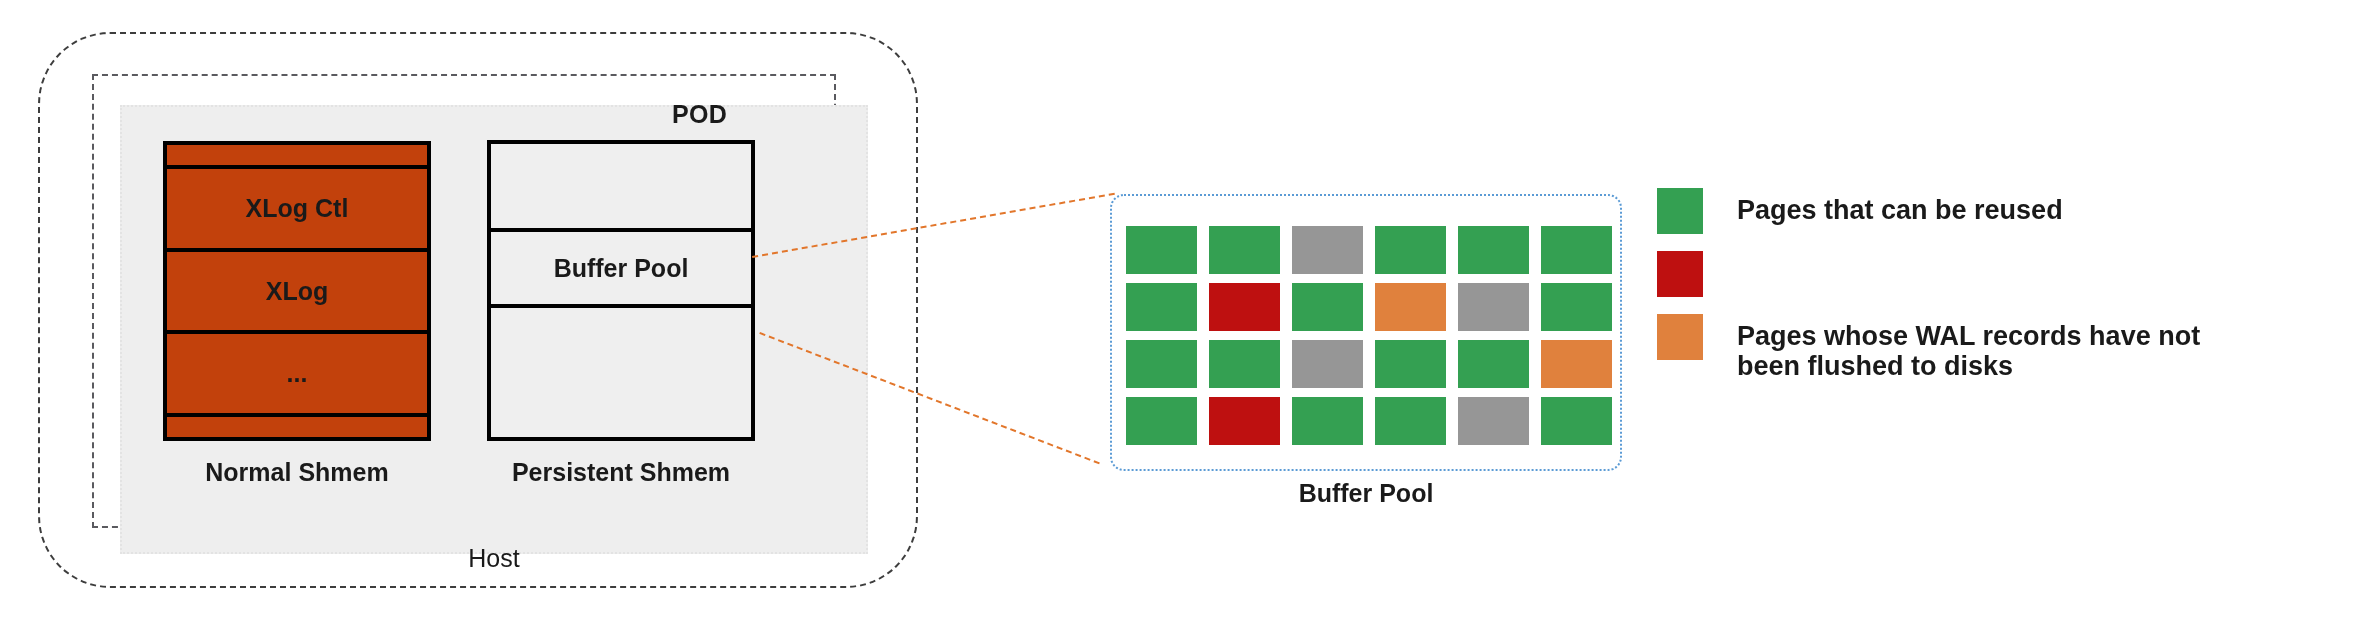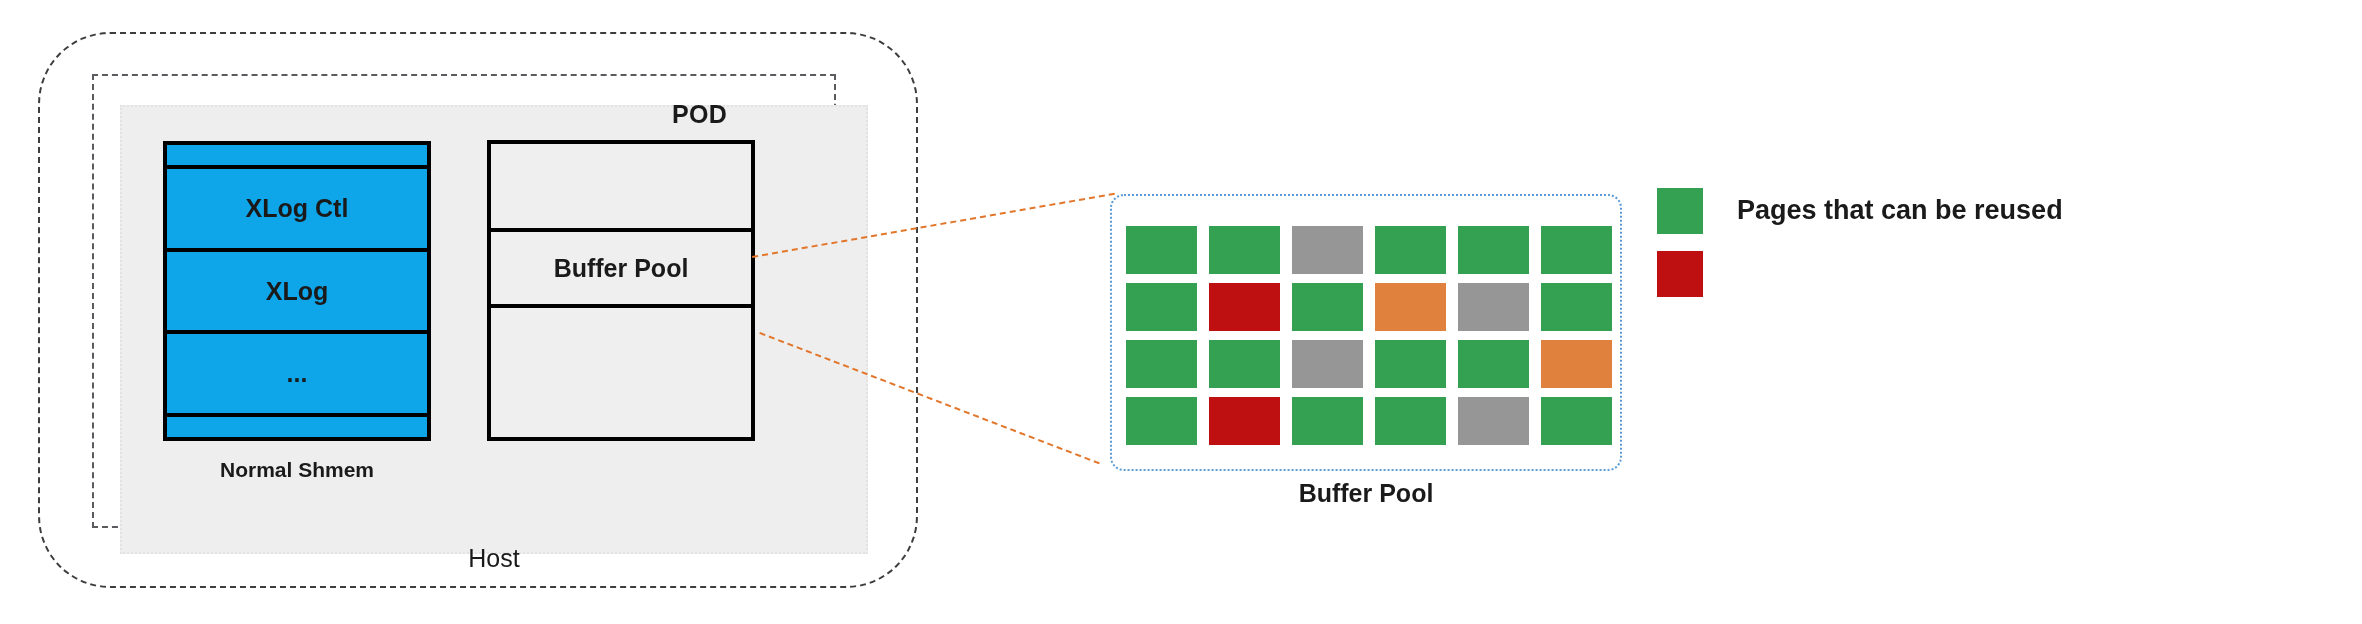--- a/index.html
+++ b/index.html
@@ -82,36 +82,36 @@
   .shmem-persistent { left: 487px; top: 140px; width: 268px; height: 301px; }
 
   .seg {
     box-sizing: border-box;
     display: flex;
     align-items: center;
     justify-content: center;
     font-size: 25px;
     font-weight: bold;
     color: #1a1a1a;
-    background: #0ea5e9;
+    background: #c2410c;
   }
   .seg-strip-top    { height: 24px; border-bottom: 4px solid #000; }
   .seg-strip-bottom { height: 24px; border-top: 4px solid #000; }
   .seg-div          { border-bottom: 4px solid #000; }
   .seg-grow         { flex: 1 1 auto; }
 
   .p-seg { box-sizing: border-box; background: #efefef; display:flex; align-items:center; justify-content:center;
            font-size: 25px; font-weight: bold; color:#1a1a1a; }
   .p-top    { height: 88px; border-bottom: 4px solid #000; }
   .p-middle { height: 76px; border-bottom: 4px solid #000; }
   .p-bottom { flex: 1 1 auto; }
 
   .shmem-caption {
     position: absolute;
-    font-size: 21px;
+    font-size: 25px;
     font-weight: bold;
     color: #1a1a1a;
     text-align: center;
   }
   .cap-normal     { left: 140px; top: 458px; width: 314px; }
   .cap-persistent { left: 464px; top: 458px; width: 314px; }
 
   
   .connector {
     position: absolute;
@@ -202,20 +202,21 @@
     <div class="seg seg-grow">...</div>
     <div class="seg seg-strip-bottom"></div>
   </div>
   <div class="shmem-caption cap-normal">Normal Shmem</div>
 
   <div class="shmem-box shmem-persistent">
     <div class="p-seg p-top"></div>
     <div class="p-seg p-middle">Buffer Pool</div>
     <div class="p-seg p-bottom"></div>
   </div>
+  <div class="shmem-caption cap-persistent">Persistent Shmem</div>
 
   <div class="host-label">Host</div>
 
   <div class="connector" style="left:752px; top:256px; width:368px; transform: rotate(-9.9deg);"></div>
   <div class="connector" style="left:760px; top:332px; width:364px; transform: rotate(21.0deg);"></div>
 
   <div class="bp-frame"></div>
   <div class="bp-grid" id="bp-grid">
       <div class="bp-cell" style="background: rgb(52, 160, 82);"></div>
       <div class="bp-cell" style="background: rgb(52, 160, 82);"></div>
@@ -245,15 +246,20 @@
   <div class="bp-caption">Buffer Pool</div>
 
   <div class="legend" id="legend">
       <div class="legend-row">
         <div class="legend-swatch" style="background: rgb(52, 160, 82);"></div>
         <div class="legend-text">Pages that can be reused</div>
       </div>
       <div class="legend-row">
         <div class="legend-swatch" style="background: rgb(190, 16, 16);"></div>
       </div>
+      <div class="legend-row">
+        <div class="legend-swatch" style="background: rgb(224, 129, 61);"></div>
+        <div class="legend-text">Pages whose WAL records have not
+ been flushed to disks</div>
+      </div>
     </div>
 
 </div>
 
 </body></html>

